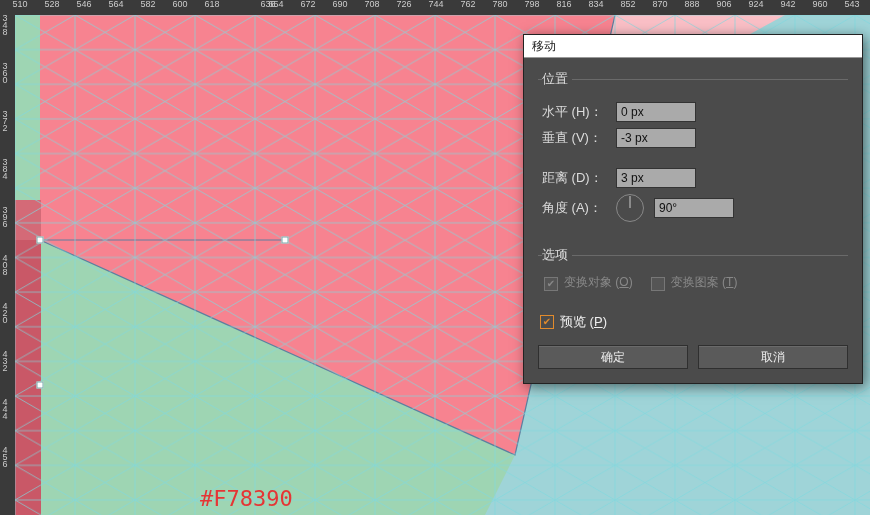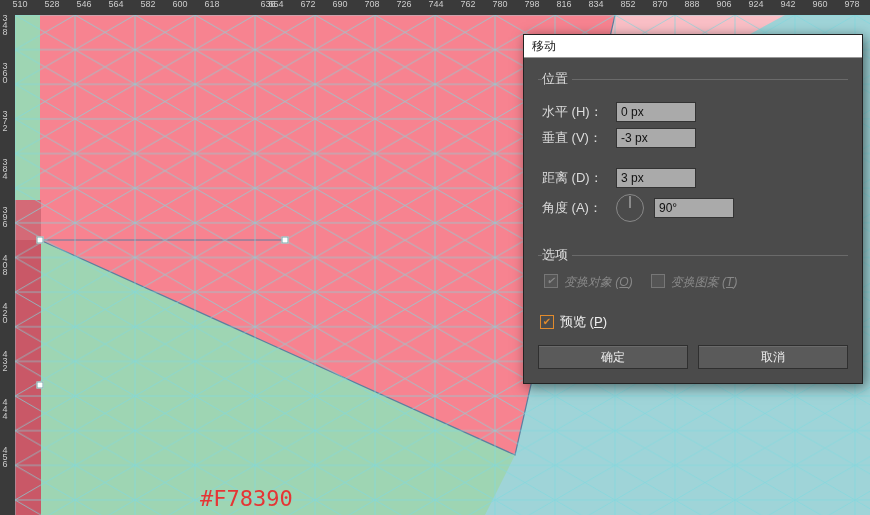--- a/index.html
+++ b/index.html
@@ -172,23 +172,22 @@
   .options-row {
     display: flex;
     gap: 18px;
     align-items: center;
     color: #888;
     font-size: 12px;
     padding: 2px 0 4px 2px;
   }
   .options-row label {
     display: flex;
-    align-items: flex-start;
+    align-items: flex-end;
     gap: 4px;
-    font-style: italic;
   }
   .fake-check-on::before {
     content: "✔";
     display: inline-block;
     width: 12px; height: 12px;
     font-size: 10px;
     line-height: 12px;
     text-align: center;
     color: #888;
     background: #555;
@@ -264,21 +263,21 @@
       <div class="tick-num" style="left: 532px;">798</div>
       <div class="tick-num" style="left: 564px;">816</div>
       <div class="tick-num" style="left: 596px;">834</div>
       <div class="tick-num" style="left: 628px;">852</div>
       <div class="tick-num" style="left: 660px;">870</div>
       <div class="tick-num" style="left: 692px;">888</div>
       <div class="tick-num" style="left: 724px;">906</div>
       <div class="tick-num" style="left: 756px;">924</div>
       <div class="tick-num" style="left: 788px;">942</div>
       <div class="tick-num" style="left: 820px;">960</div>
-      <div class="tick-num" style="left: 852px;">978</div>
+      <div class="tick-num" style="left: 852px;">543</div>
     </div>
 
   <div class="ruler-left" id="ruler-left">
       <div class="tick-num" style="top: 10px; white-space: pre;">3
 4
 8</div>
       <div class="tick-num" style="top: 58px; white-space: pre;">3
 6
 0</div>
       <div class="tick-num" style="top: 106px; white-space: pre;">3

